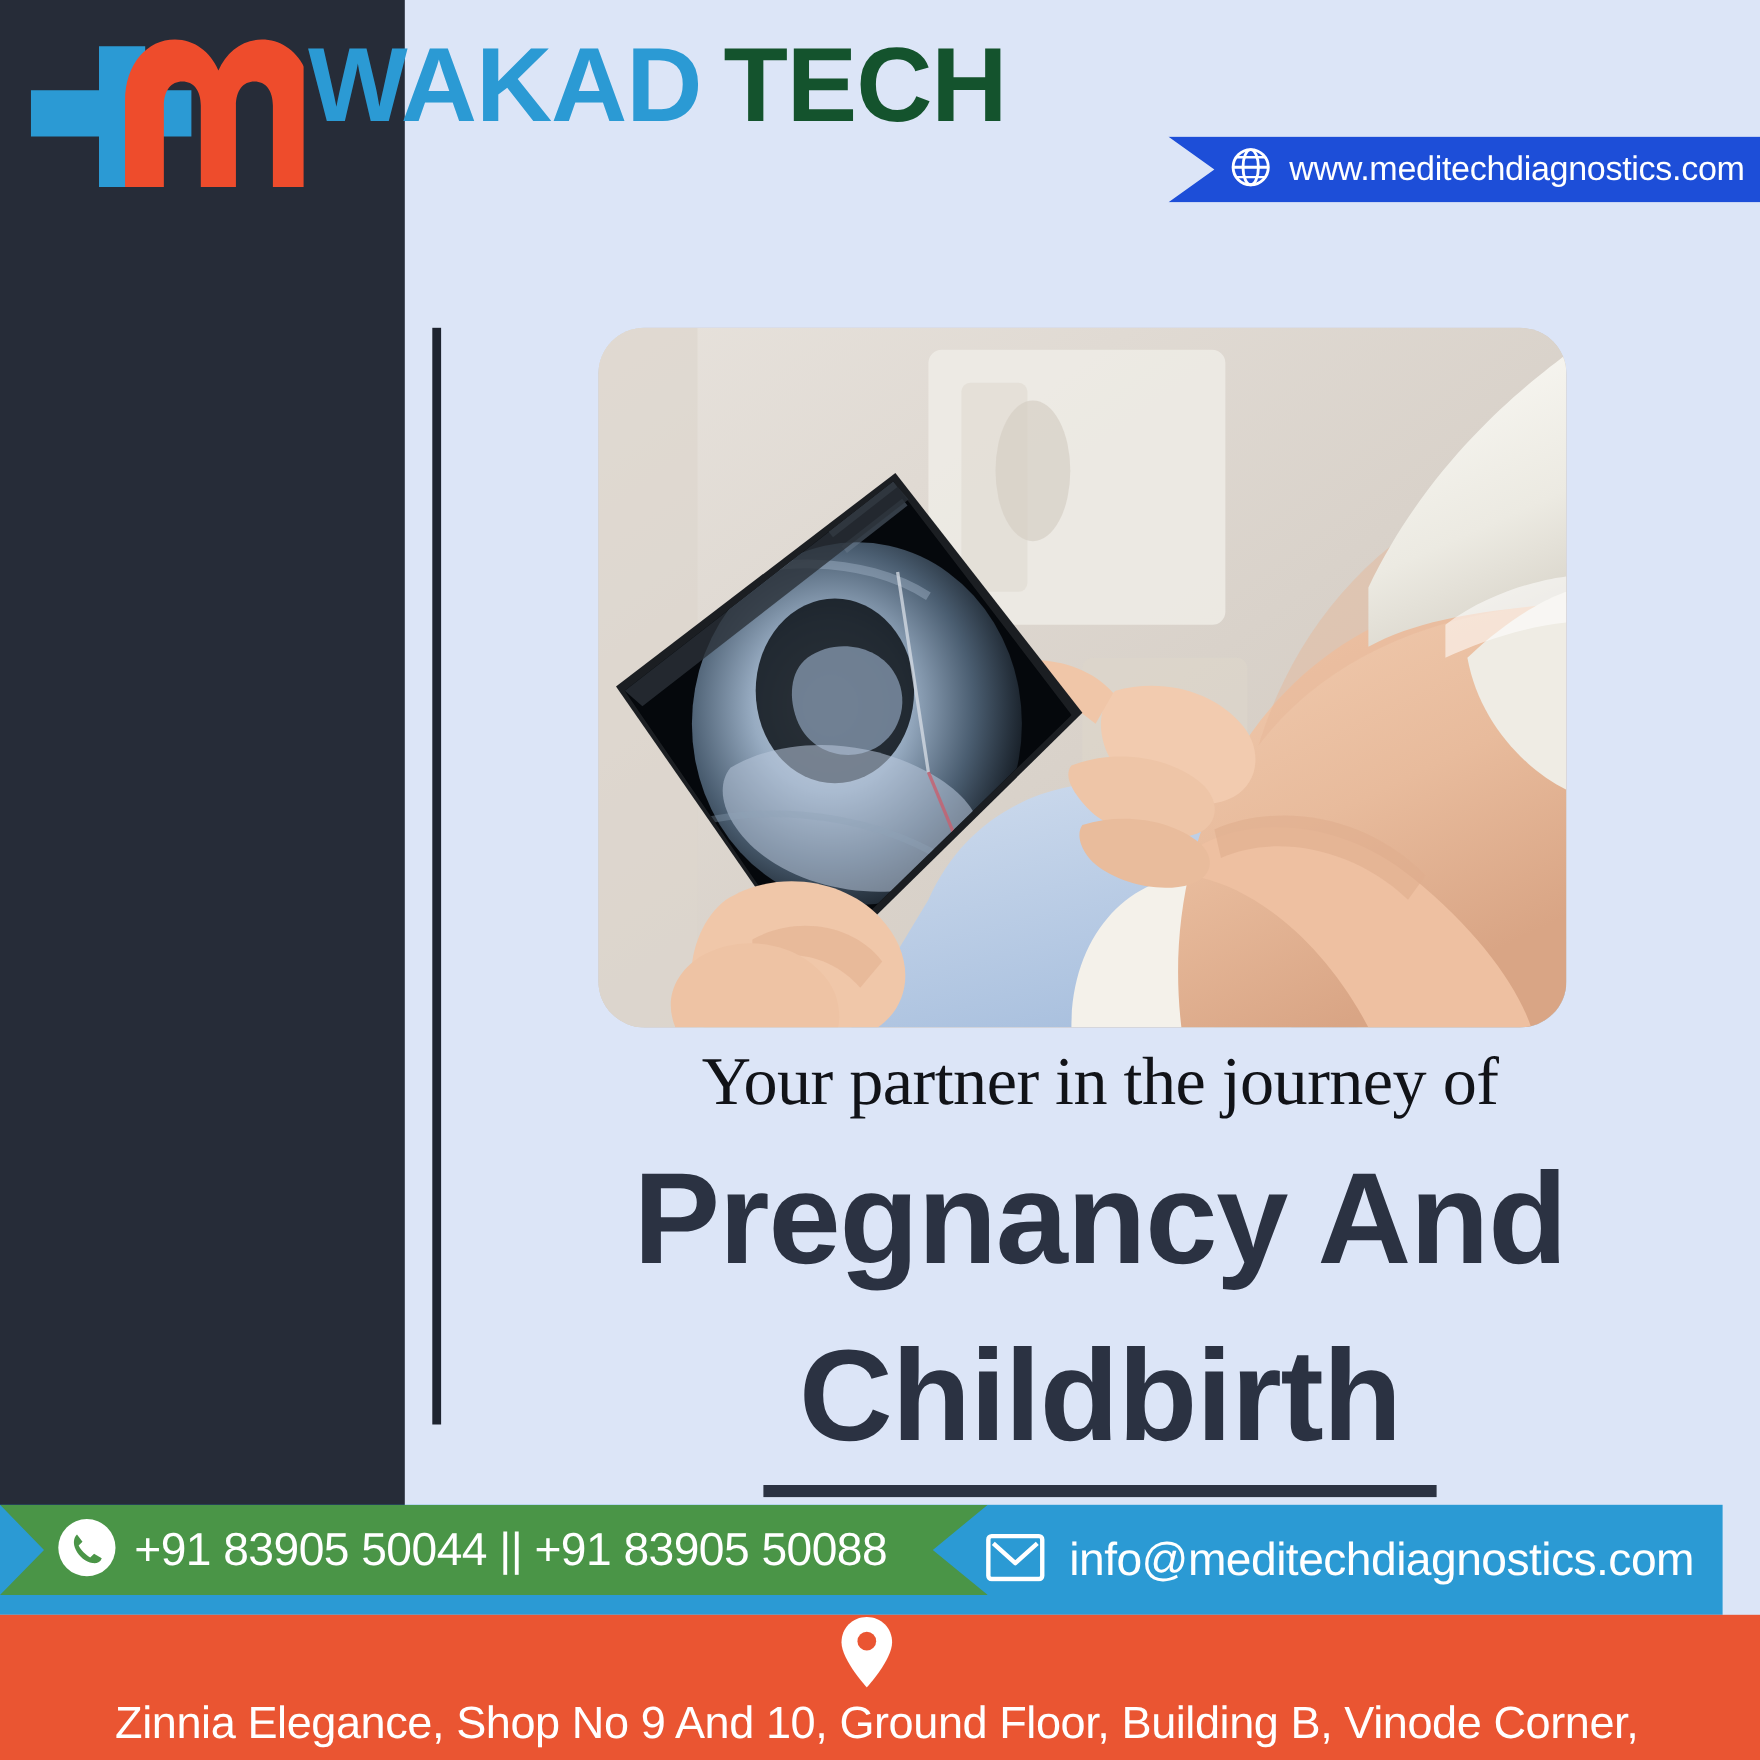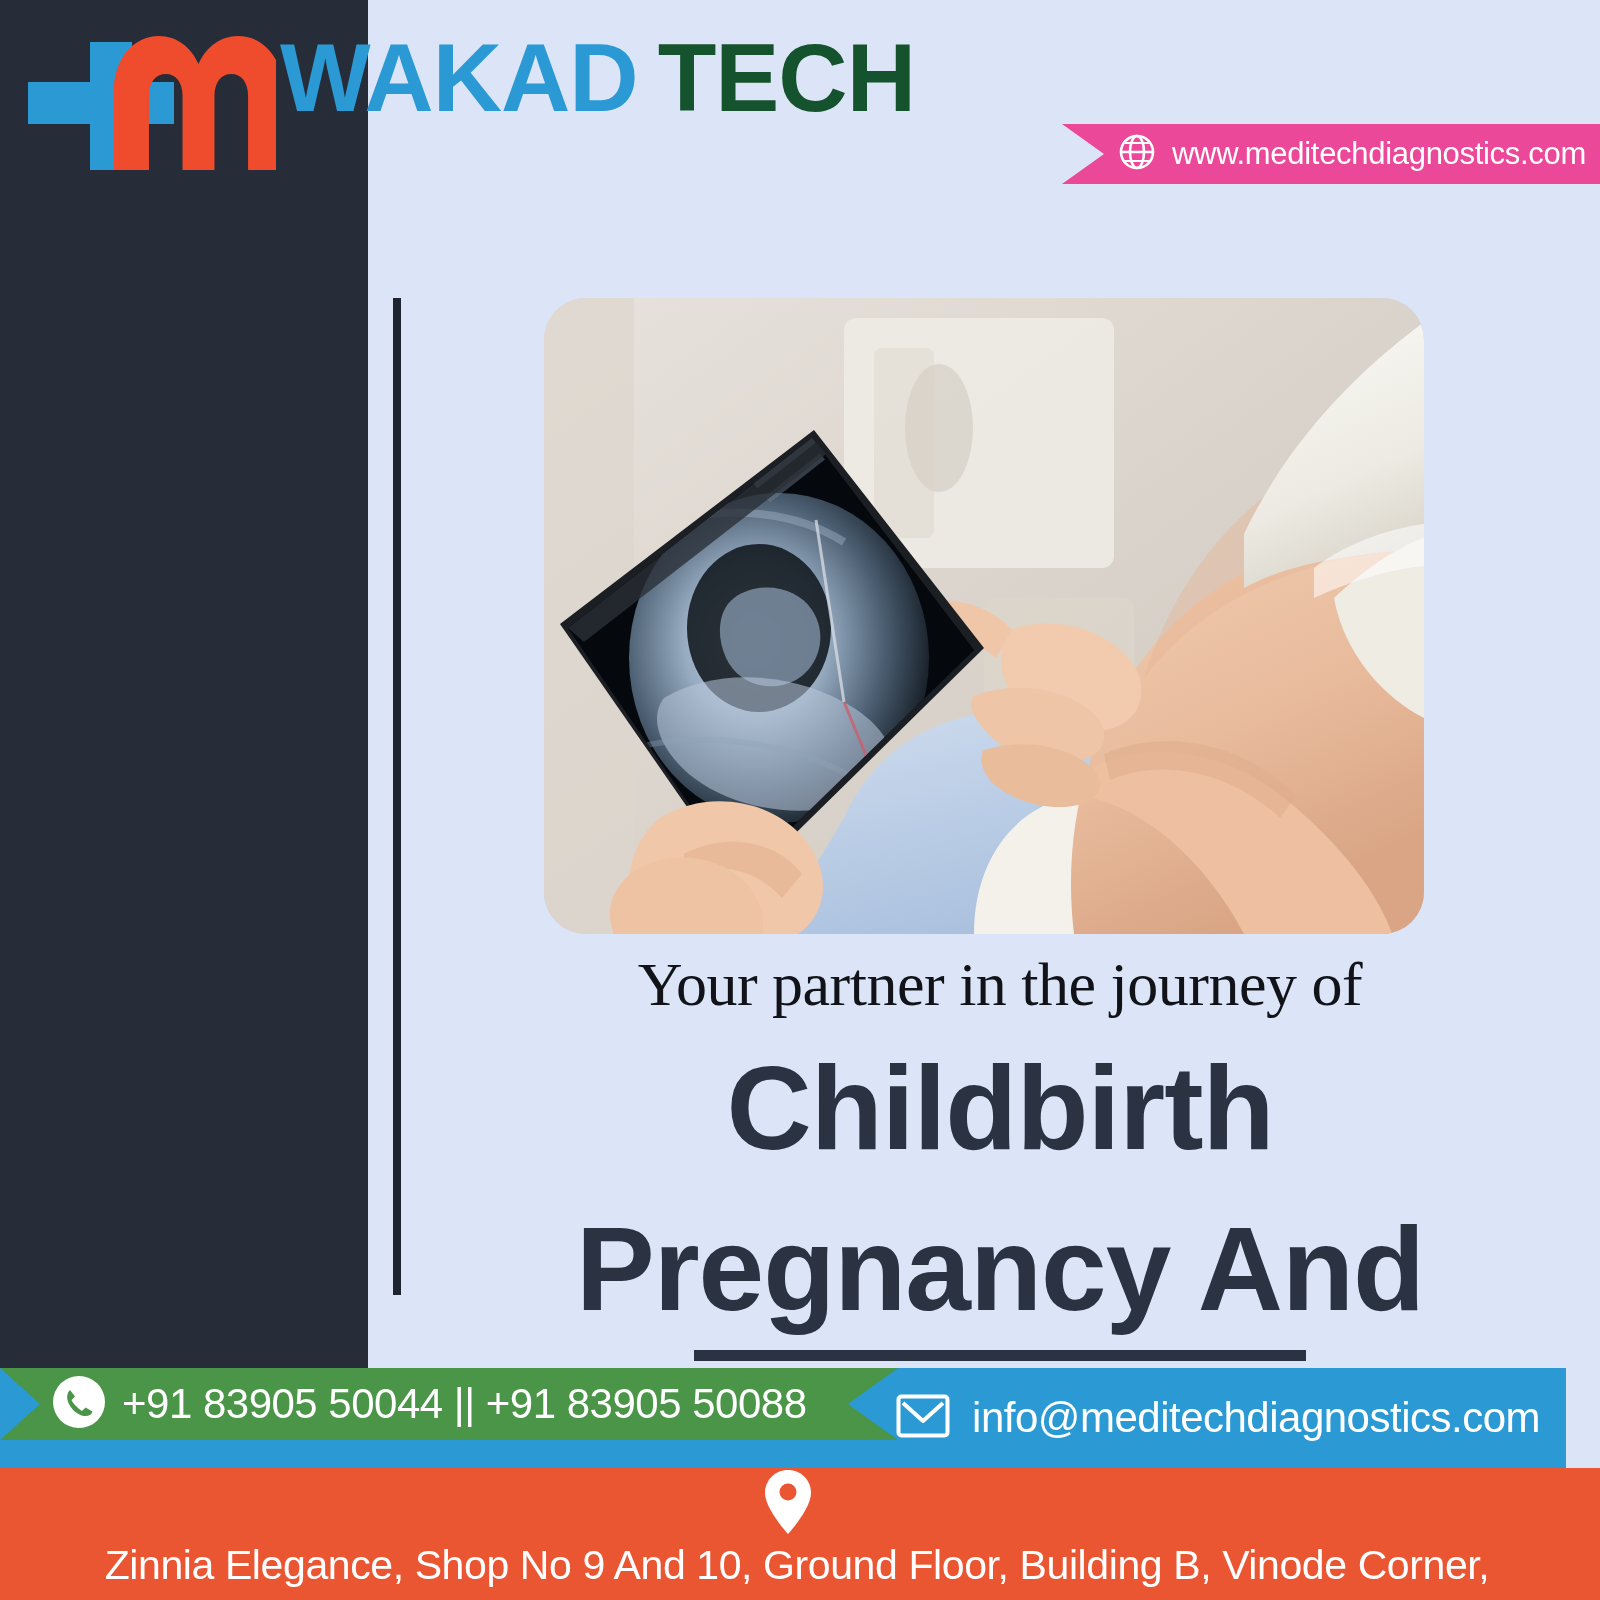--- a/index.html
+++ b/index.html
@@ -85,21 +85,21 @@
     white-space: nowrap;
   }
 
   
   .web-ribbon {
     position: absolute;
     right: 0;
     top: 124px;
     height: 60px;
     min-width: 500px;
-    background: #ec4899;
+    background: #1d4ed8;
     z-index: 6;
     display: flex;
     align-items: center;
     padding-left: 56px;
     padding-right: 14px;
     -webkit-clip-path: polygon(0 0, 100% 0, 100% 100%, 0 100%, 42px 50%);
     clip-path: polygon(0 0, 100% 0, 100% 100%, 0 100%, 42px 50%);
   }
   .web-ribbon .globe { flex: 0 0 auto; margin-right: 16px; display: block; }
   .web-text {
@@ -175,21 +175,21 @@
     display: flex;
     align-items: center;
     justify-content: flex-end;
     padding-right: 26px;
   }
   .bar-green {
     position: absolute;
     left: 0;
     top: 0;
     width: 898px;
-    height: 72px;
+    height: 82px;
     background: #4a9547;
     display: flex;
     align-items: center;
     padding-left: 52px;
     -webkit-clip-path: polygon(0 0, 100% 0, 848px 50%, 100% 100%, 0 100%, 40px 50%);
     clip-path: polygon(0 0, 100% 0, 848px 50%, 100% 100%, 0 100%, 40px 50%);
   }
   .phone-icon { flex: 0 0 auto; margin-right: 16px; display: block; }
   .phone-text {
     color: #ffffff;
@@ -348,22 +348,22 @@
       <polygon points="24,330 268,140 282,156 40,344" fill="#2b3138" opacity="0.8"></polygon>
 
       <path d="M116 520 C160 492 222 500 256 536 C288 570 286 614 254 636 L96 636 C74 600 84 544 116 520 Z" fill="#f0c7a9"></path>
       <path d="M140 556 C180 534 232 542 258 576 L238 600 C212 570 170 562 140 580 Z" fill="#e2ae8e" opacity="0.55"></path>
       <path d="M92 572 C130 550 180 558 206 590 C224 612 218 636 218 636 L70 636 C60 612 68 588 92 572 Z" fill="#eec3a4"></path>
     </svg>
   </div>
 
   <div class="headline-wrap">
     <div class="kicker">Your partner in the journey of</div>
+    <div class="headline">Pregnancy And</div>
     <div class="headline">Childbirth</div>
-    <div class="headline">Pregnancy And</div>
     <div class="headline-rule"></div>
   </div>
 
   <div class="contact-strip">
 
     <div class="bar-blue">
       <div class="mail-row">
         <span class="mail-icon">
           <svg width="54" height="44" viewBox="0 0 54 44">
             <rect x="2.5" y="2.5" width="49" height="39" rx="3" fill="none" stroke="#ffffff" stroke-width="4"></rect>

